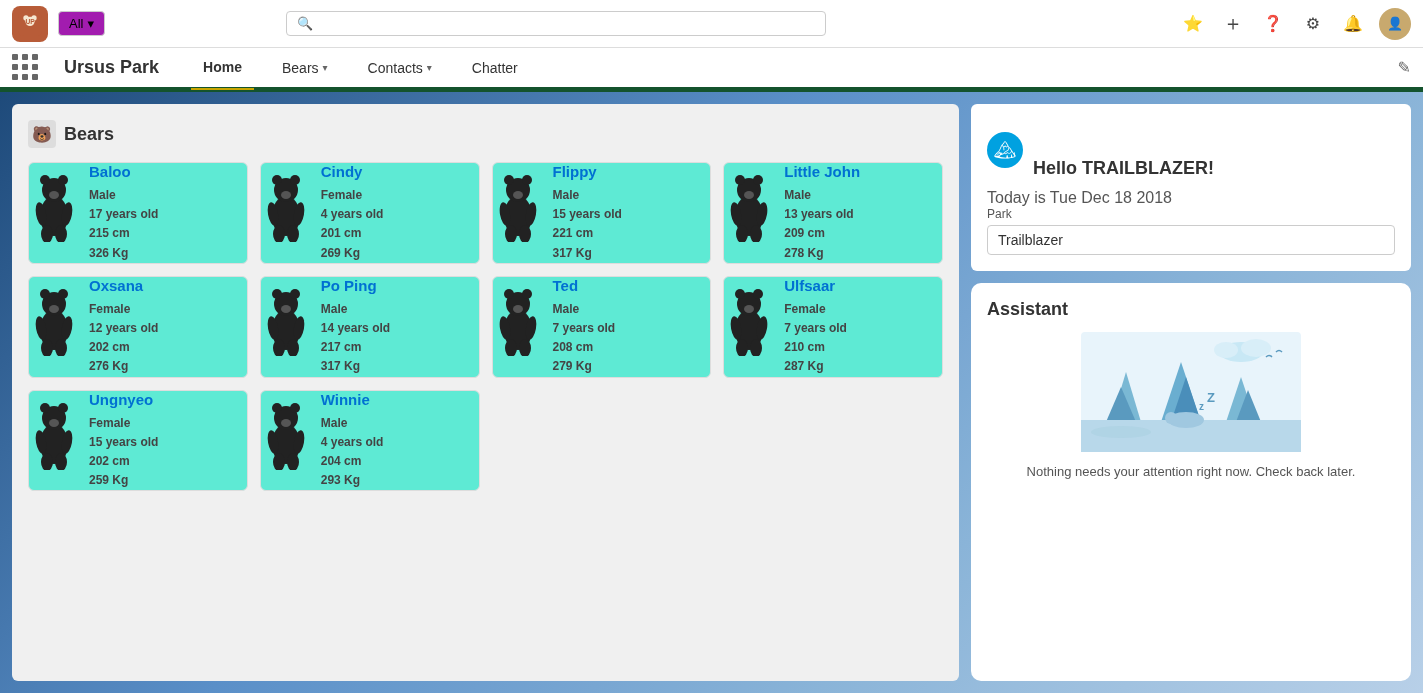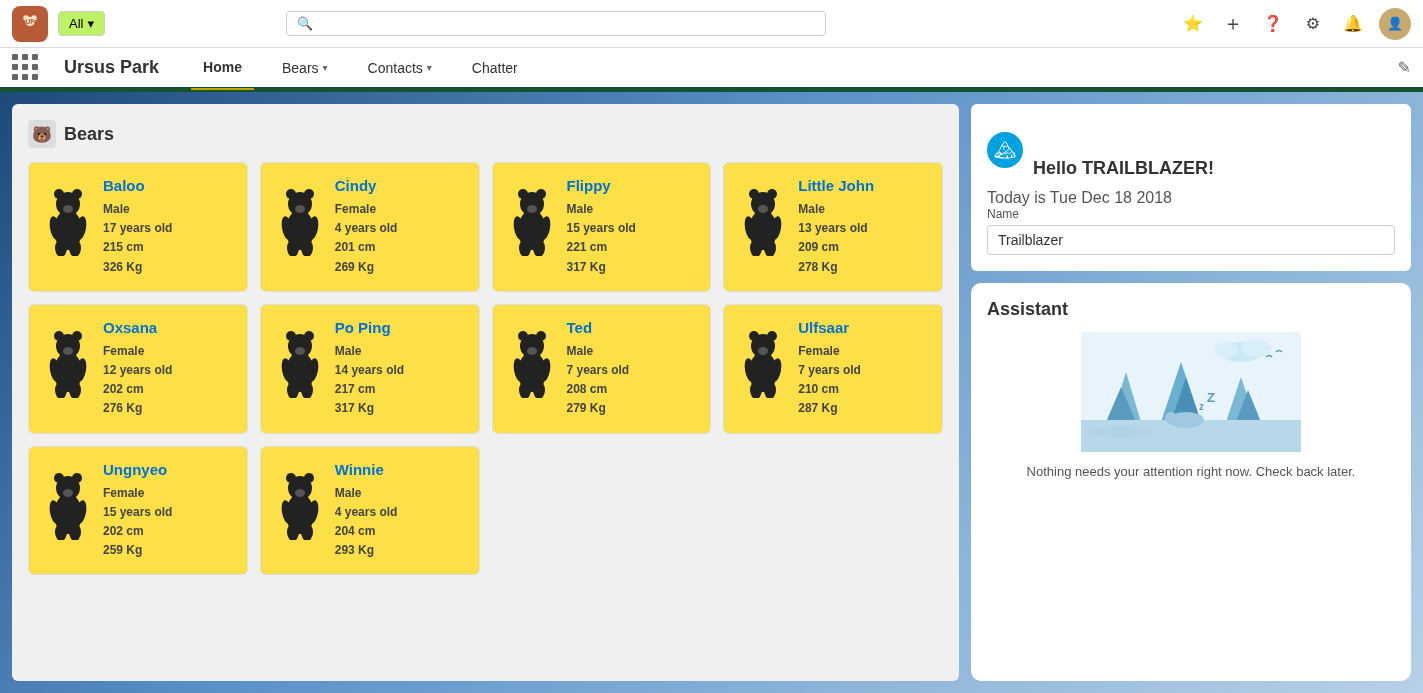--- a/index.html
+++ b/index.html
@@ -33,21 +33,21 @@
       max-width: 540px;
       margin: 0 auto;
       background: #fff;
     }
     .search-bar input {
       border: none; outline: none; width: 100%; font-size: 13px;
     }
     .search-all {
       display: flex; align-items: center; gap: 4px;
       border: 1px solid #ccc; border-radius: 4px;
-      padding: 4px 10px; background: #bef264; font-size: 13px; cursor: pointer;
+      padding: 4px 10px; background: #a21caf; font-size: 13px; cursor: pointer;
       white-space: nowrap;
     }
     .topbar-right {
       display: flex; align-items: center; gap: 12px; margin-left: auto;
     }
     .icon-btn {
       width: 28px; height: 28px; display: flex; align-items: center; justify-content: center;
       cursor: pointer; color: #444; font-size: 16px;
     }
     .avatar {
@@ -111,24 +111,23 @@
       width: 28px; height: 28px;
       background: #ddd; border-radius: 4px;
       display: flex; align-items: center; justify-content: center; font-size: 16px;
     }
     .bears-grid {
       display: grid;
       grid-template-columns: repeat(4, 1fr);
       gap: 12px;
     }
     .bear-card {
-      background: #fde047;
+      background: #5eead4;
       border: 1px solid #ddd;
       border-radius: 6px;
-      padding: 14px;
       display: flex;
       align-items: flex-start;
       gap: 10px;
       cursor: pointer;
     }
     .bear-silhouette {
       width: 50px; height: 80px; flex-shrink: 0;
       display: flex; align-items: center; justify-content: center;
     }
     .bear-silhouette svg { width: 44px; height: 78px; fill: #333; }
@@ -552,21 +551,21 @@
   </div>
 
   <div class="right-panel">
 
     <div class="greeting-card">
       <div class="greeting-header">
         <div class="trailhead-icon">🏔</div>
         <div class="greeting-title">Hello TRAILBLAZER!</div>
       </div>
       <div class="greeting-date">Today is Tue Dec 18 2018</div>
-      <div class="greeting-label">Name</div>
+      <div class="greeting-label">Park</div>
       <input class="greeting-input" type="text" value="Trailblazer" style="">
     </div>
 
     <div class="assistant-card">
       <div class="assistant-title">Assistant</div>
       <div class="assistant-illustration">
 
         <svg width="220" height="120" viewBox="0 0 220 120" fill="none" xmlns="http://www.w3.org/2000/svg">
 
           <rect width="220" height="120" rx="4" fill="#e8f4fb"></rect>

